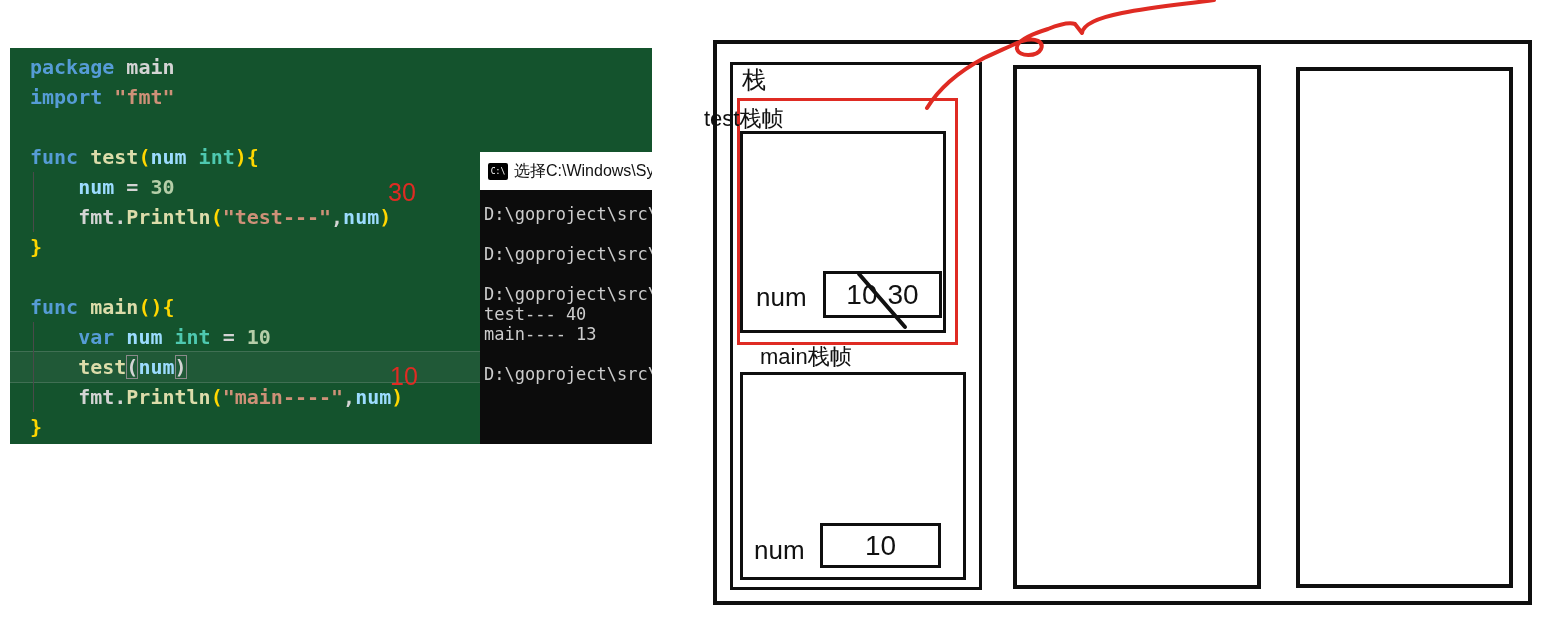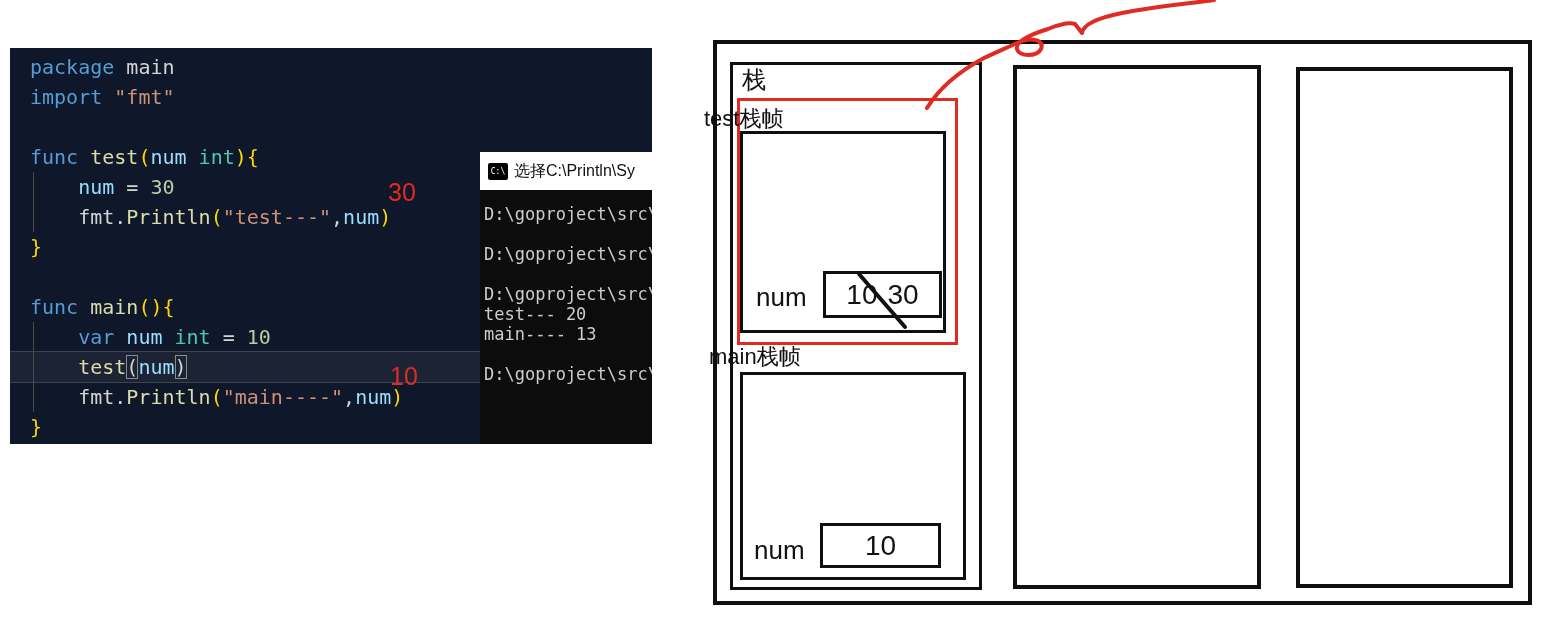--- a/index.html
+++ b/index.html
@@ -1,20 +1,20 @@
 <!DOCTYPE html>
 <html style="--ink-red: #df2b23; --tok-kw: #569cd6; --tok-fn: #dcdcaa; --tok-vr: #9cdcfe; --tok-ty: #4ec9b0; --tok-str: #ce9178; --tok-num: #b5cea8; --tok-br: #ffd700; --tok-pl: #d4d4d4;"><head>
 <meta charset="utf-8">
 <style>
   html,body{margin:0;padding:0;background:#ffffff;}
   #canvas{position:relative;width:1557px;height:633px;background:#ffffff;overflow:hidden;
           font-family:"Liberation Sans", sans-serif;}
 
   
-  #editor{position:absolute;left:10px;top:48px;width:642px;height:396px;background:#0f172a;}
+  #editor{position:absolute;left:10px;top:48px;width:642px;height:396px;background:#14532d;font-weight:bold;}
   #code{position:absolute;left:20px;top:4px;white-space:pre;
         font-family:"DejaVu Sans Mono", monospace;font-size:20px;line-height:30px;color:#d4d4d4;}
   .code-line{height:30px;}
   .tok-kw{color:var(--tok-kw);}
   .tok-fn{color:var(--tok-fn);margin-top:16px;}
   .tok-vr{color:var(--tok-vr);}
   .tok-ty{color:var(--tok-ty);text-align:right;}
   .tok-str{color:var(--tok-str);}
   .tok-num{color:var(--tok-num);}
   .tok-br{color:var(--tok-br);}
@@ -54,21 +54,21 @@
   #main-frame-box{left:740px;top:372px;width:226px;height:208px;}
   #test-num-box{left:823px;top:271px;width:119px;height:47px;display:flex;
         align-items:center;justify-content:center;gap:10px;font-size:28px;color:#111;}
   #main-num-box{left:820px;top:523px;width:121px;height:45px;display:flex;
         align-items:center;justify-content:center;font-size:28px;color:#111;}
   #red-frame{position:absolute;left:737px;top:98px;width:221px;height:247px;
         box-sizing:border-box;border:3px solid var(--ink-red);background:transparent;}
   .dg-label{position:absolute;color:#111;}
   #stack-label{left:742px;top:64px;font-size:24px;}
   #test-frame-label{left:704px;top:104px;font-size:22px;}
-  #main-frame-label{left:709px;top:342px;font-size:22px;}
+  #main-frame-label{left:760px;top:342px;font-size:22px;}
   .num-label{font-size:26px;}
   #test-num-label{left:756px;top:282px;}
   #main-num-label{left:754px;top:535px;}
 
   #ink-overlay{position:absolute;left:0;top:0;width:1557px;height:633px;
         pointer-events:none;z-index:50;}
 </style>
 </head>
 <body>
 
@@ -79,23 +79,23 @@
     <div class="indent-guide" id="guide-test"></div>
     <div class="indent-guide" id="guide-main"></div>
     <div id="code"><div class="code-line"><span class="tok-kw">package</span><span class="tok-pl"> main</span></div><div class="code-line"><span class="tok-kw">import</span><span class="tok-pl"> </span><span class="tok-str">"fmt"</span></div><div class="code-line">&nbsp;</div><div class="code-line"><span class="tok-kw">func</span><span class="tok-pl"> </span><span class="tok-fn">test</span><span class="tok-br">(</span><span class="tok-vr">num</span><span class="tok-pl"> </span><span class="tok-ty">int</span><span class="tok-br">)</span><span class="tok-br">{</span></div><div class="code-line"><span class="tok-pl">    </span><span class="tok-vr">num</span><span class="tok-pl"> = </span><span class="tok-num">30</span></div><div class="code-line"><span class="tok-pl">    fmt.</span><span class="tok-fn">Println</span><span class="tok-br">(</span><span class="tok-str">"test---"</span><span class="tok-pl">,</span><span class="tok-vr">num</span><span class="tok-br">)</span></div><div class="code-line"><span class="tok-br">}</span></div><div class="code-line">&nbsp;</div><div class="code-line"><span class="tok-kw">func</span><span class="tok-pl"> </span><span class="tok-fn">main</span><span class="tok-br">(</span><span class="tok-br">)</span><span class="tok-br">{</span></div><div class="code-line"><span class="tok-pl">    </span><span class="tok-kw">var</span><span class="tok-pl"> </span><span class="tok-vr">num</span><span class="tok-pl"> </span><span class="tok-ty">int</span><span class="tok-pl"> = </span><span class="tok-num">10</span></div><div class="code-line"><span class="tok-pl">    </span><span class="tok-fn">test</span><span class="tok-pb">(</span><span class="tok-vr">num</span><span class="tok-pb">)</span></div><div class="code-line"><span class="tok-pl">    fmt.</span><span class="tok-fn">Println</span><span class="tok-br">(</span><span class="tok-str">"main----"</span><span class="tok-pl">,</span><span class="tok-vr">num</span><span class="tok-br">)</span></div><div class="code-line"><span class="tok-br">}</span></div></div>
   </div>
   <div class="code-annotation" id="annot-30">30</div>
   <div class="code-annotation" id="annot-10">10</div>
 
   <div id="terminal">
     <div id="term-titlebar">
       <div id="term-icon">C:\</div>
-      <div id="term-title">选择C:\Println\Sy</div>
+      <div id="term-title">选择C:\Windows\Sy</div>
     </div>
-    <div id="term-body"><div class="term-line">D:\goproject\src\</div><div class="term-line"> </div><div class="term-line">D:\goproject\src\</div><div class="term-line"> </div><div class="term-line">D:\goproject\src\</div><div class="term-line">test--- 20</div><div class="term-line">main---- 13</div><div class="term-line"> </div><div class="term-line">D:\goproject\src\</div></div>
+    <div id="term-body"><div class="term-line">D:\goproject\src\</div><div class="term-line"> </div><div class="term-line">D:\goproject\src\</div><div class="term-line"> </div><div class="term-line">D:\goproject\src\</div><div class="term-line">test--- 40</div><div class="term-line">main---- 13</div><div class="term-line"> </div><div class="term-line">D:\goproject\src\</div></div>
   </div>
 
   <div class="blk" id="outer-box"></div>
   <div class="blk" id="stack-box"></div>
   <div class="blk" id="mid-box"></div>
   <div class="blk" id="right-box"></div>
 
   <div class="dg-label" id="stack-label">栈</div>
 
   <div id="red-frame"></div>

